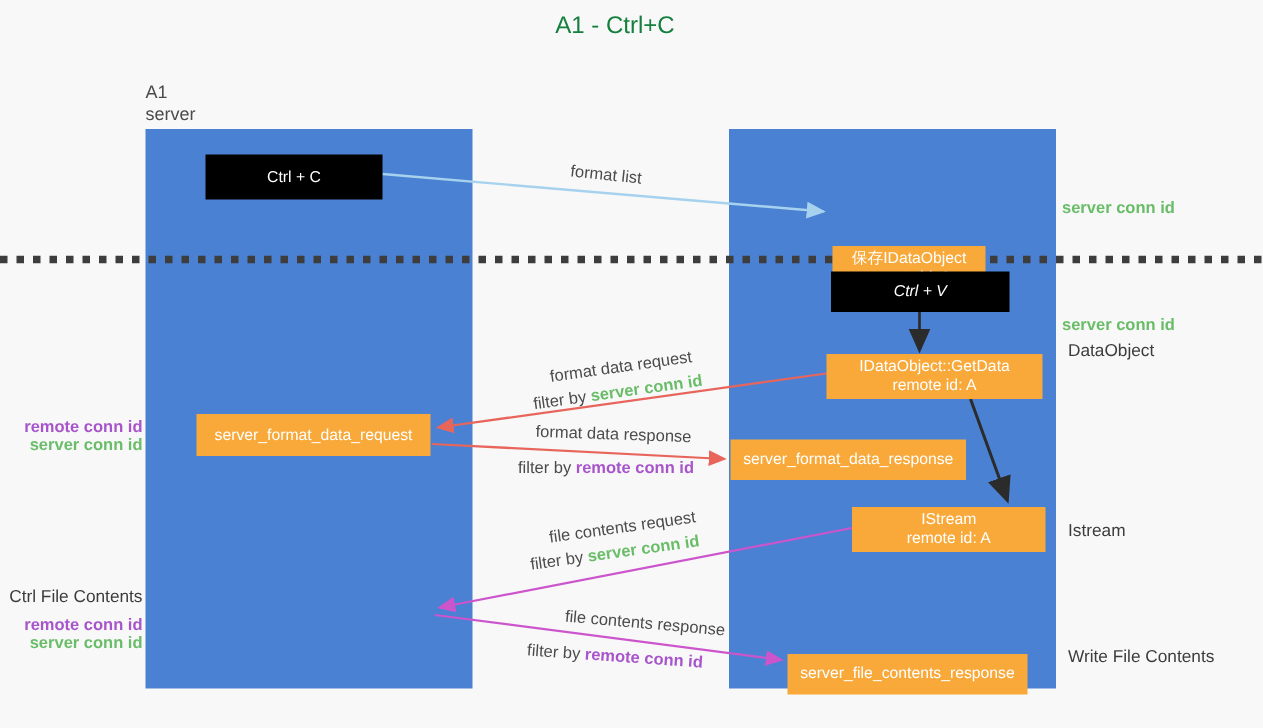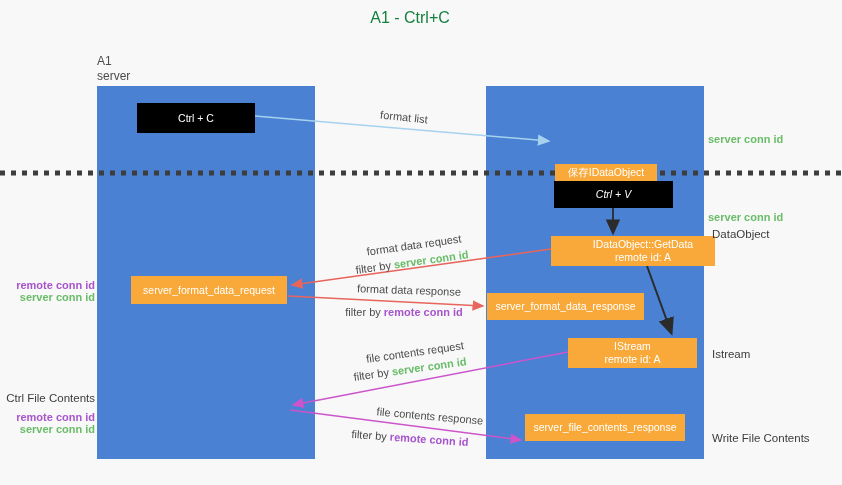--- a/index.html
+++ b/index.html
@@ -109,40 +109,40 @@
 
   <div class="node orange" style="left:555px;top:143px;width:102px;height:30px;margin-top:21px;">
     <div>保存IDataObject</div>
     <div>remote id: A</div>
   </div>
 
   <div class="node green" style="left:554px;top:181px;width:119px;height:27px;font-style:italic;">
     <div>Ctrl + V</div>
   </div>
 
-  <div class="node orange" style="left:551px;top:236px;width:144px;height:30px;padding-left:20px;">
+  <div class="node orange" style="left:551px;top:236px;width:144px;height:30px;">
     <div>IDataObject::GetData</div>
     <div>remote id: A</div>
   </div>
 
   <div class="node orange" style="left:131px;top:276px;width:156px;height:28px;">
     <div>server_format_data_request</div>
   </div>
 
   <div class="node orange" style="left:487px;top:293px;width:157px;height:27px;">
     <div>server_format_data_response</div>
   </div>
 
   <div class="node orange" style="left:568px;top:338px;width:129px;height:30px;">
     <div>IStream</div>
     <div>remote id: A</div>
   </div>
 
 
-  <div class="node orange" style="left:525px;top:414px;width:160px;height:27px;">
+  <div class="node orange" style="left:525px;top:436px;width:160px;height:27px;">
     <div>server_file_contents_response</div>
   </div>
 
   <div class="edge-label" style="left:404px;top:117px;transform:translate(-50%,-50%) rotate(6deg);">
     <span>format list</span>
   </div>
 
   <div class="edge-label" style="left:414px;top:245px;transform:translate(-50%,-50%) rotate(-8deg);">
     <span>format data request</span>
   </div>

